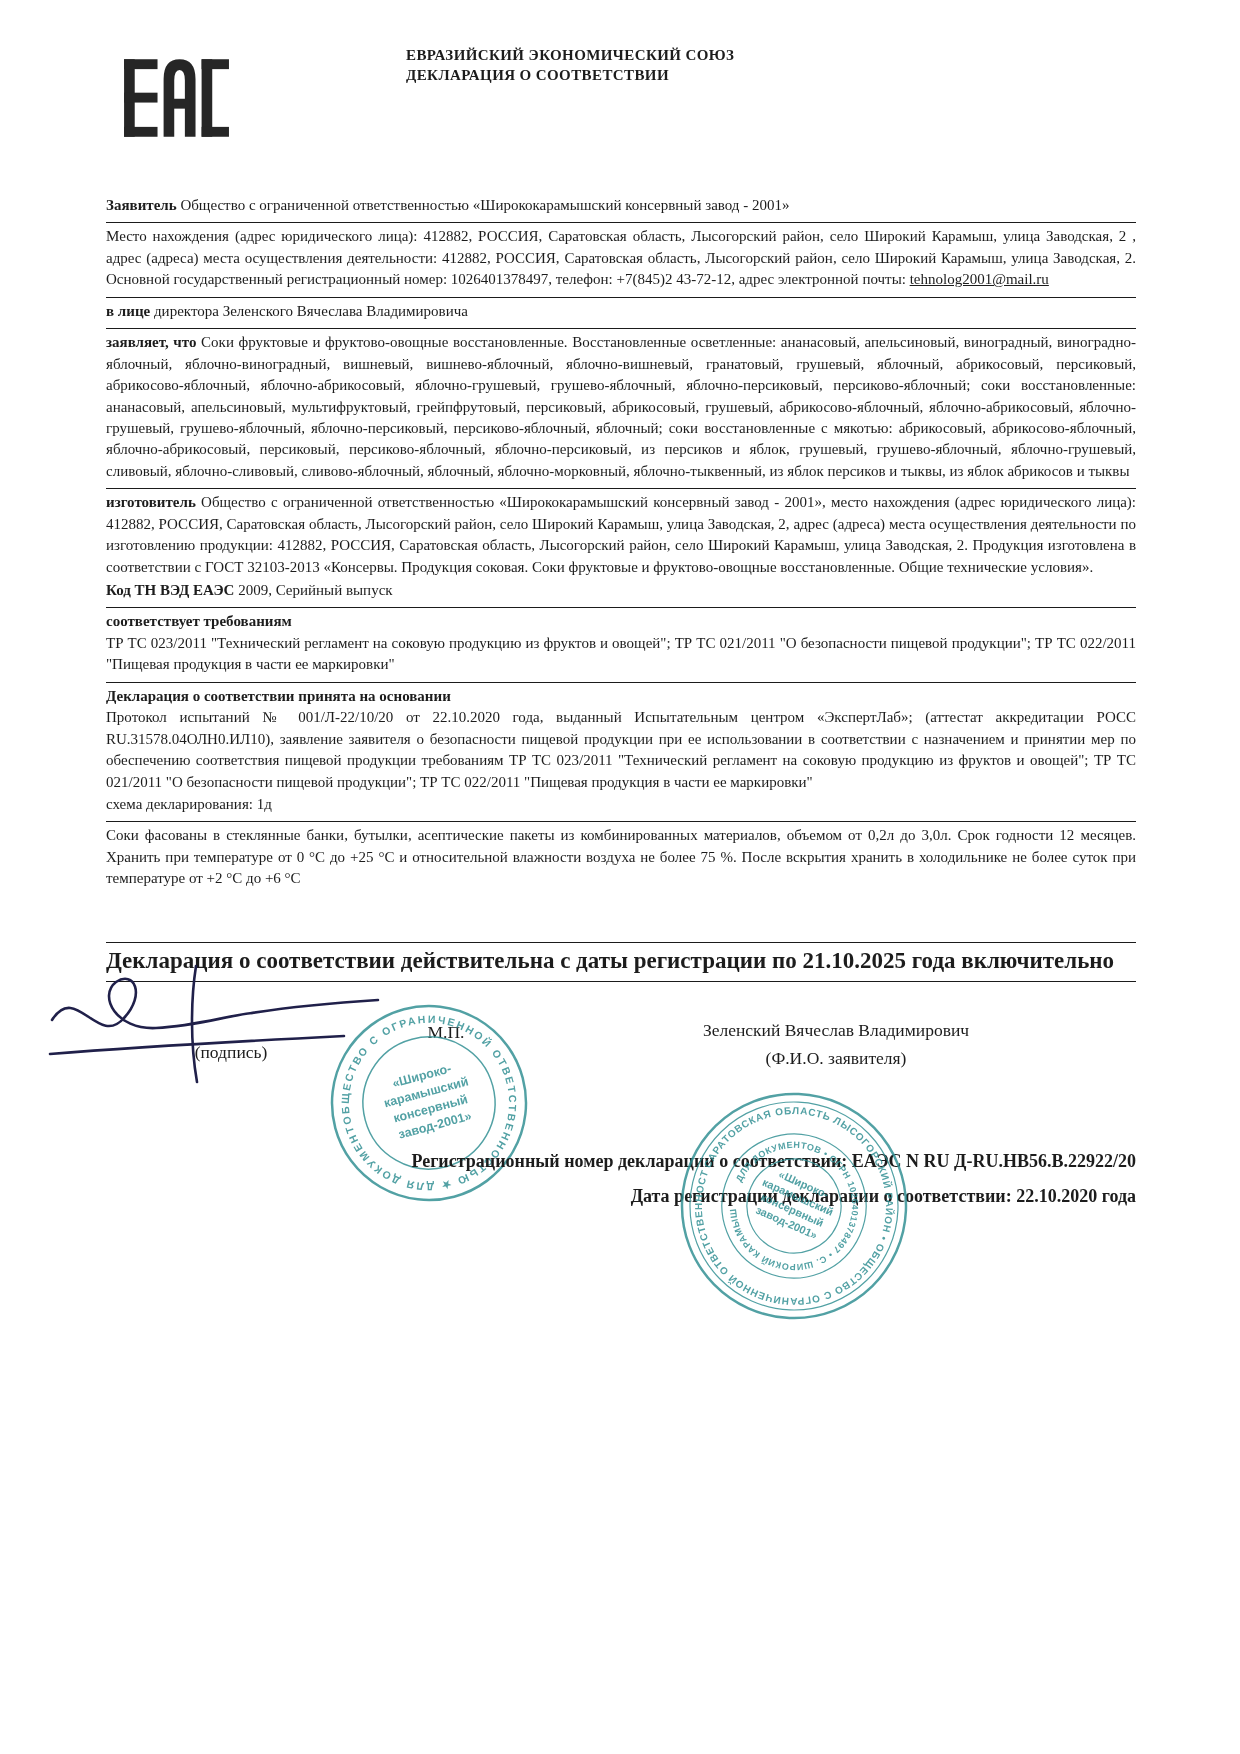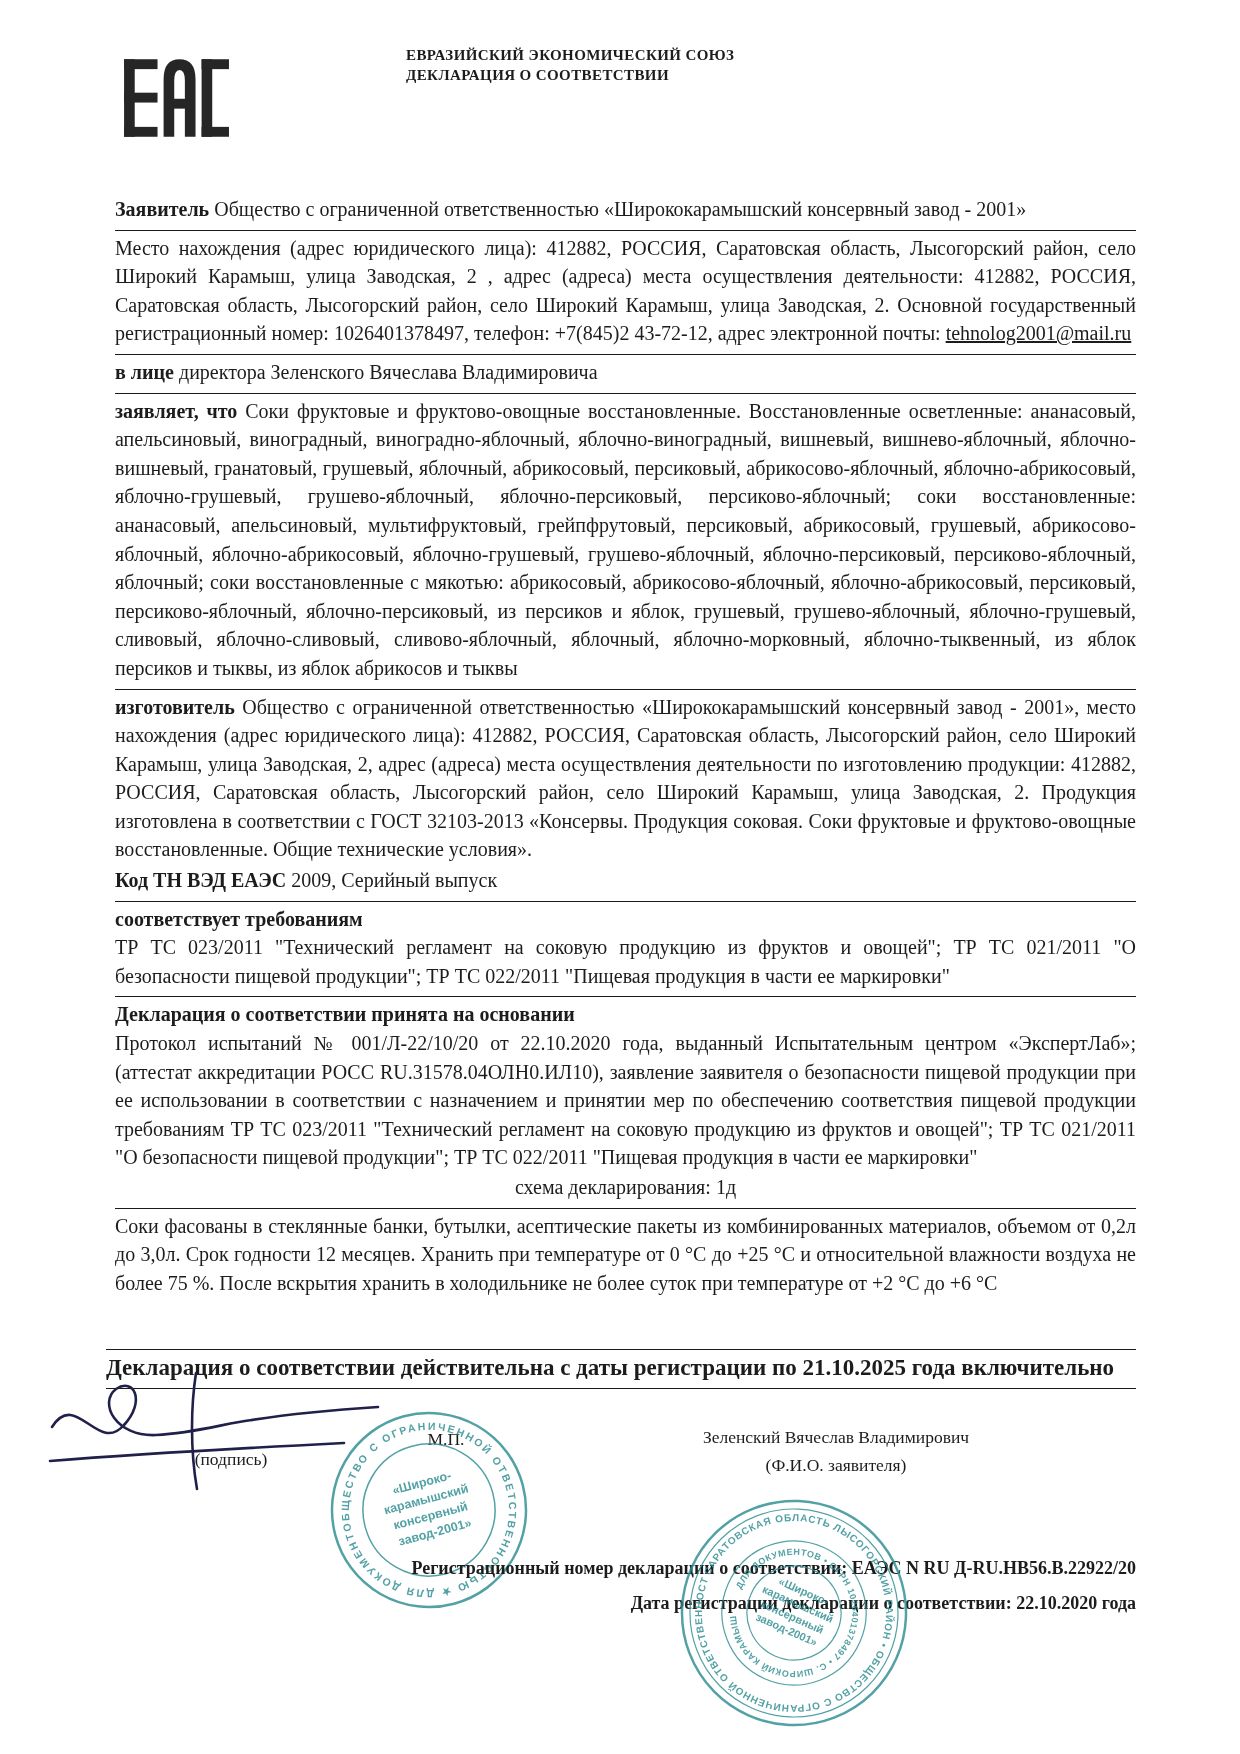--- a/index.html
+++ b/index.html
@@ -8,27 +8,27 @@
   .page { position:relative; width:1240px; height:1754px; background:#ffffff; overflow:hidden; }
 
   
   .header { position:relative; height:150px; }
   .eac-logo { position:absolute; left:118px; top:50px; width:114px; height:96px; }
   .titles { padding-top:46px; margin-left:406px; font-weight:bold; font-size:15px; line-height:1.3; letter-spacing:.4px; }
 
   
   .content { padding:0 104px 0 106px; }
   .docbody { margin-top:42px; }
-  .sec { font-size:20px; line-height:1.43; text-align:justify; border-bottom:1.6px solid #1b1b1b; padding:3px 0 6px;margin-left:9px; }
+  .sec { font-size:15px; line-height:1.43; text-align:justify; border-bottom:1.6px solid #1b1b1b; padding:3px 0 6px; }
   .sec.noline { border-bottom:none; }
   .lead { font-weight:bold; }
   .lead-line { text-align:left; }
   .u { text-decoration:underline; }
   .code-line { margin-top:2px; }
-  .scheme-line { margin-top:1px; text-align:center; }
+  .scheme-line { margin-top:1px; text-align:left; }
 
   .validity { margin-top:46px; border-top:1.6px solid #1b1b1b; border-bottom:1.6px solid #1b1b1b; font-weight:bold; font-size:23px; padding:5px 0 7px; }
 
   .sign-row { position:relative; display:flex; margin-top:32px; font-size:17.5px; min-height:78px; }
   .sign-left { width:250px; text-align:center; padding-top:28px; }
   .sign-mp { width:180px; text-align:center; padding-top:8px; }
   .sign-right { flex:1; text-align:center; padding-top:6px; }
   .sign-right .name { margin-bottom:7px; }
 
   .reg { position:relative; margin-top:52px; font-weight:bold; font-size:18px; line-height:1.95; text-align:right; }

